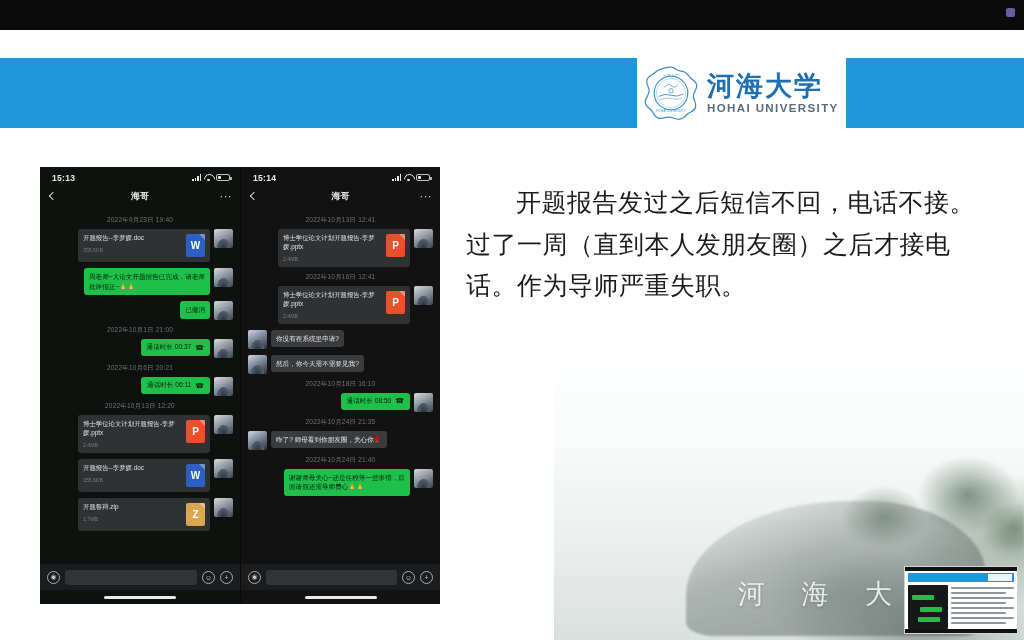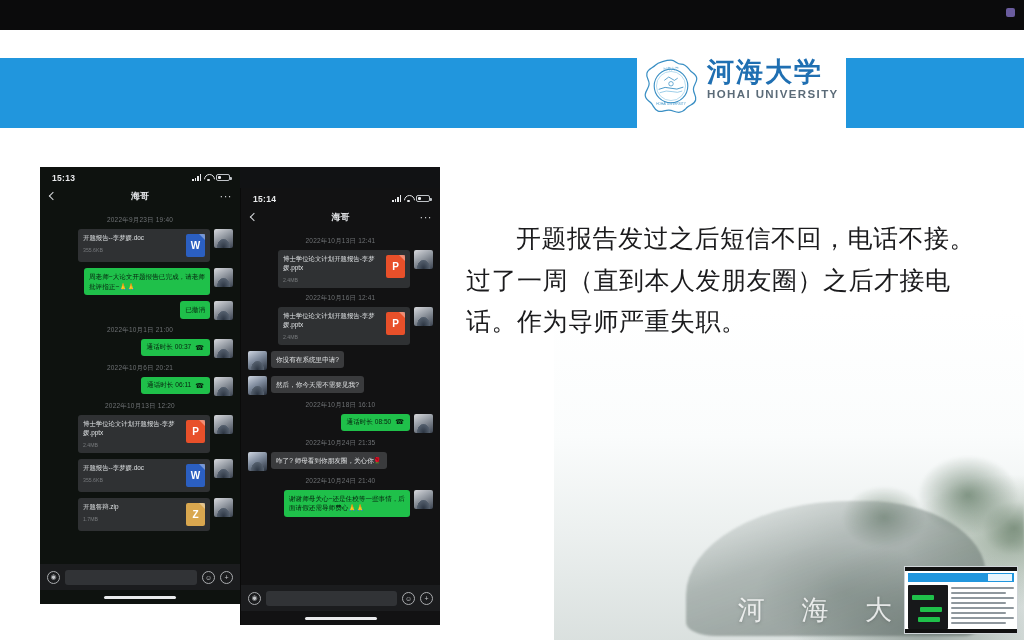--- a/index.html
+++ b/index.html
@@ -44,21 +44,21 @@
   .bg-trees {
     position: absolute; right: 0px; bottom: 55px; width: 200px; height: 150px;
     background:
       radial-gradient(ellipse 60px 45px at 30% 55%, rgba(70,98,72,.55), rgba(255,255,255,0) 70%),
       radial-gradient(ellipse 70px 55px at 72% 40%, rgba(62,92,66,.6), rgba(255,255,255,0) 72%),
       radial-gradient(ellipse 45px 38px at 95% 62%, rgba(78,104,80,.5), rgba(255,255,255,0) 70%);
     filter: blur(1px);
     pointer-events: none;
   }
   .bg-watermark {
-    position: absolute; right: 118px; bottom: 12px;
+    position: absolute; right: 118px; bottom: 28px;
     font-family: "DejaVu Serif", "Liberation Serif", serif;
     font-size: 27px; letter-spacing: 14px;
     color: rgba(255,255,255,.82);
     text-shadow: 0 1px 3px rgba(90,100,96,.5);
     white-space: nowrap;
     pointer-events: none;
   }
 
   
   .header-band {
@@ -68,21 +68,21 @@
   .slide-title {
     position: absolute; left: 55px; top: 42px;
     font-family: "DejaVu Serif", "Liberation Serif", serif;
     font-size: 31px; letter-spacing: 3px; color: #eef7ff;
     text-shadow: 1px 1px 1px rgba(0,0,0,.12);
     white-space: nowrap;
   }
   .logo-plate {
     position: absolute; left: 637px; top: 28px; width: 209px; height: 70px;
     background: #ffffff;
-    display: flex; justify-content: flex-start;
+    display: flex; align-items: center; justify-content: flex-start;
     padding-left: 6px; gap: 8px;
   }
   .seal { width: 56px; height: 56px; flex: 0 0 auto; }
   .logo-text { display: flex; flex-direction: column; align-items: flex-start; }
   .logo-cn {
     font-family: "DejaVu Serif", "Liberation Serif", serif;
     font-size: 27px; letter-spacing: 2px; color: #1f6fb2; line-height: 1.05;
     font-weight: bold;
   }
   .logo-en {
@@ -91,21 +91,21 @@
   }
 
   
   .phones {
     position: absolute; left: 40px; top: 137px; width: 400px; height: 437px;
     background: #111214; display: flex;
   }
   .phone { position: relative; width: 200px; height: 437px; background: #101113; overflow: hidden; }
   .phone.left  { background: #0e120f; }
   .phone.right { background: #121213; }
-  .phone + .phone { border-left: 1px solid #0a0a0a; margin-top: 21px; }
+  .phone + .phone { border-left: 1px solid #0a0a0a; }
 
   .status {
     position: relative; height: 18px; padding: 3px 10px 0 12px;
     display: flex; align-items: center; justify-content: space-between;
   }
   .status .clock { font-size: 8.5px; color: #e9eaec; font-weight: bold; letter-spacing: .3px; text-align: center; }
   .status .icons { display: flex; align-items: center; gap: 3px; }
   .sig { display: flex; align-items: flex-end; gap: 1px; height: 7px; }
   .sig i { display: block; width: 1.5px; background: #e9eaec; }
   .sig i:nth-child(1){height:2px}.sig i:nth-child(2){height:3.5px}
@@ -211,21 +211,21 @@
     width: 72px; height: 3px; background: #e9eaec; border-radius: 2px;
   }
 
   
   .textcol {
     position: absolute; left: 466px; top: 152px; width: 528px;
   }
   .para {
     font-family: "DejaVu Sans", "Liberation Sans", sans-serif;
     font-size: 25px; line-height: 1.66; color: #1b1b1d;
-    text-indent: 2em; letter-spacing: .5px; margin-top: 36px;
+    text-indent: 2em; letter-spacing: .5px;
   }
   .para + .para { margin-top: 6px; }
 
   
   .pip {
     position: absolute; right: 6px; bottom: 6px; width: 114px; height: 68px;
     background: #ffffff; border: 1px solid #cfd4d8; overflow: hidden;
   }
   .pip-top { height: 4px; background: #111; }
   .pip-band { height: 9px; background: #2196dd; margin: 2px 3px 0 3px; position: relative; }

